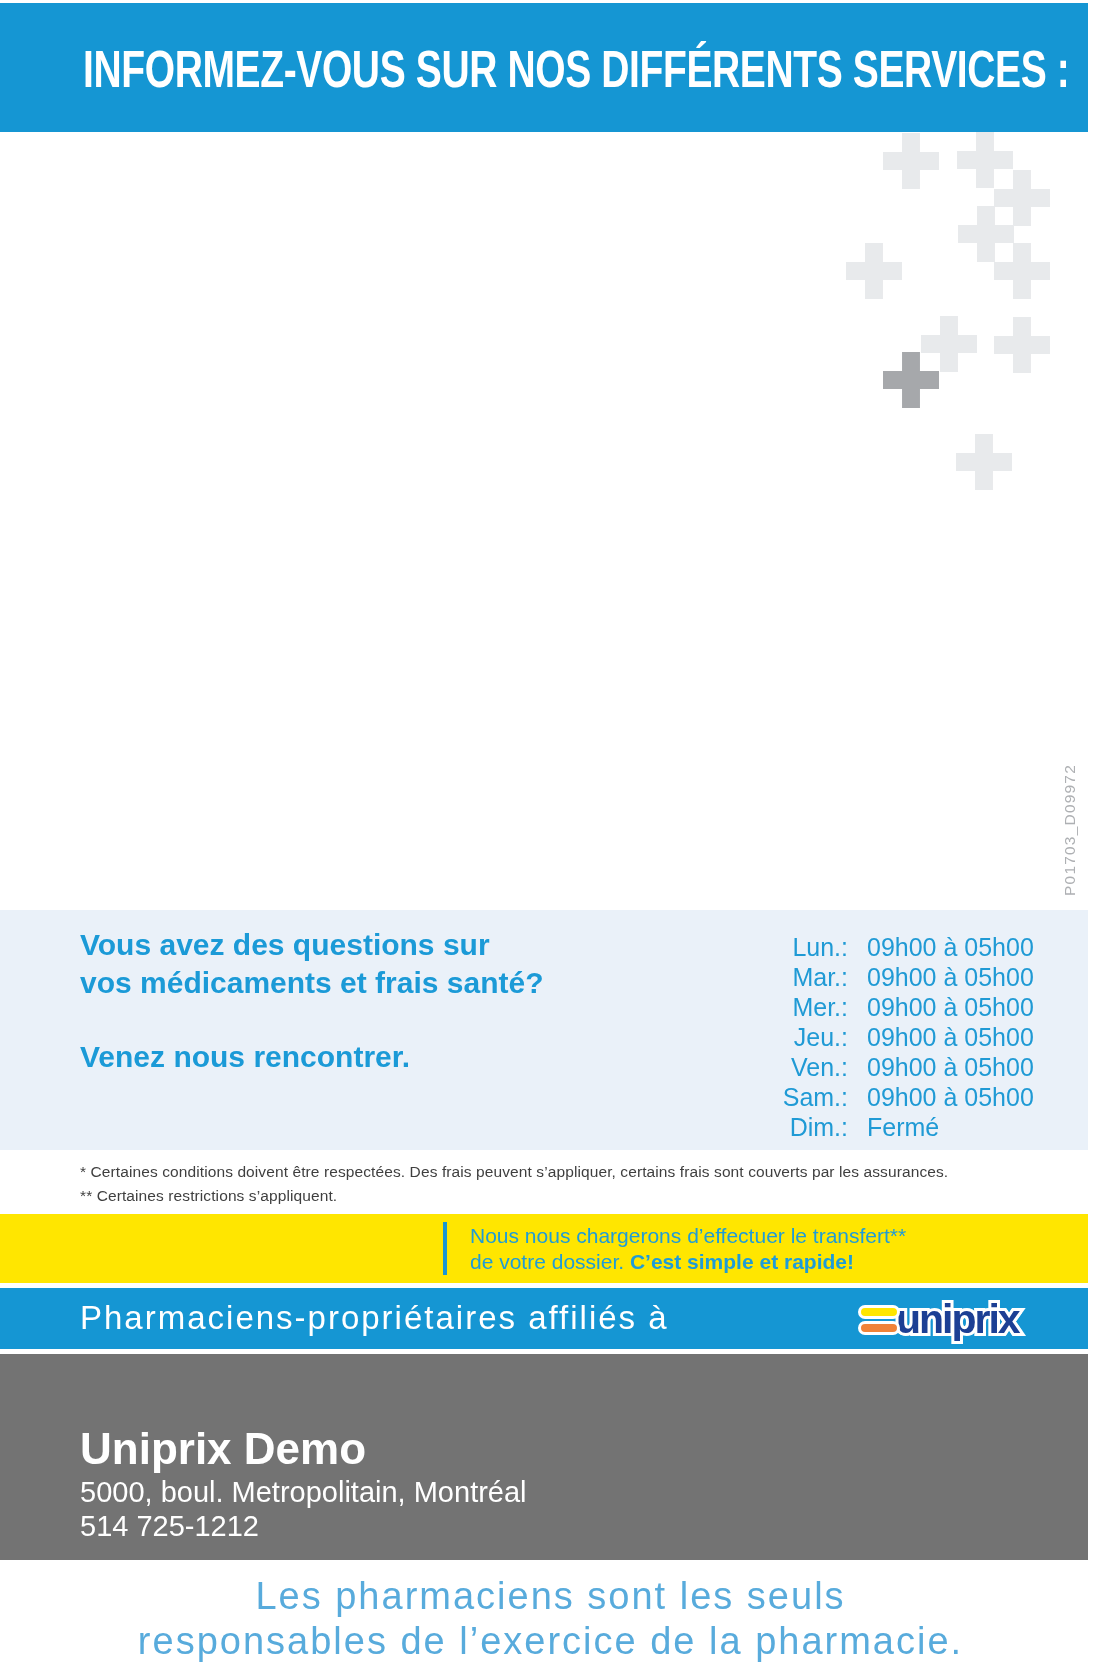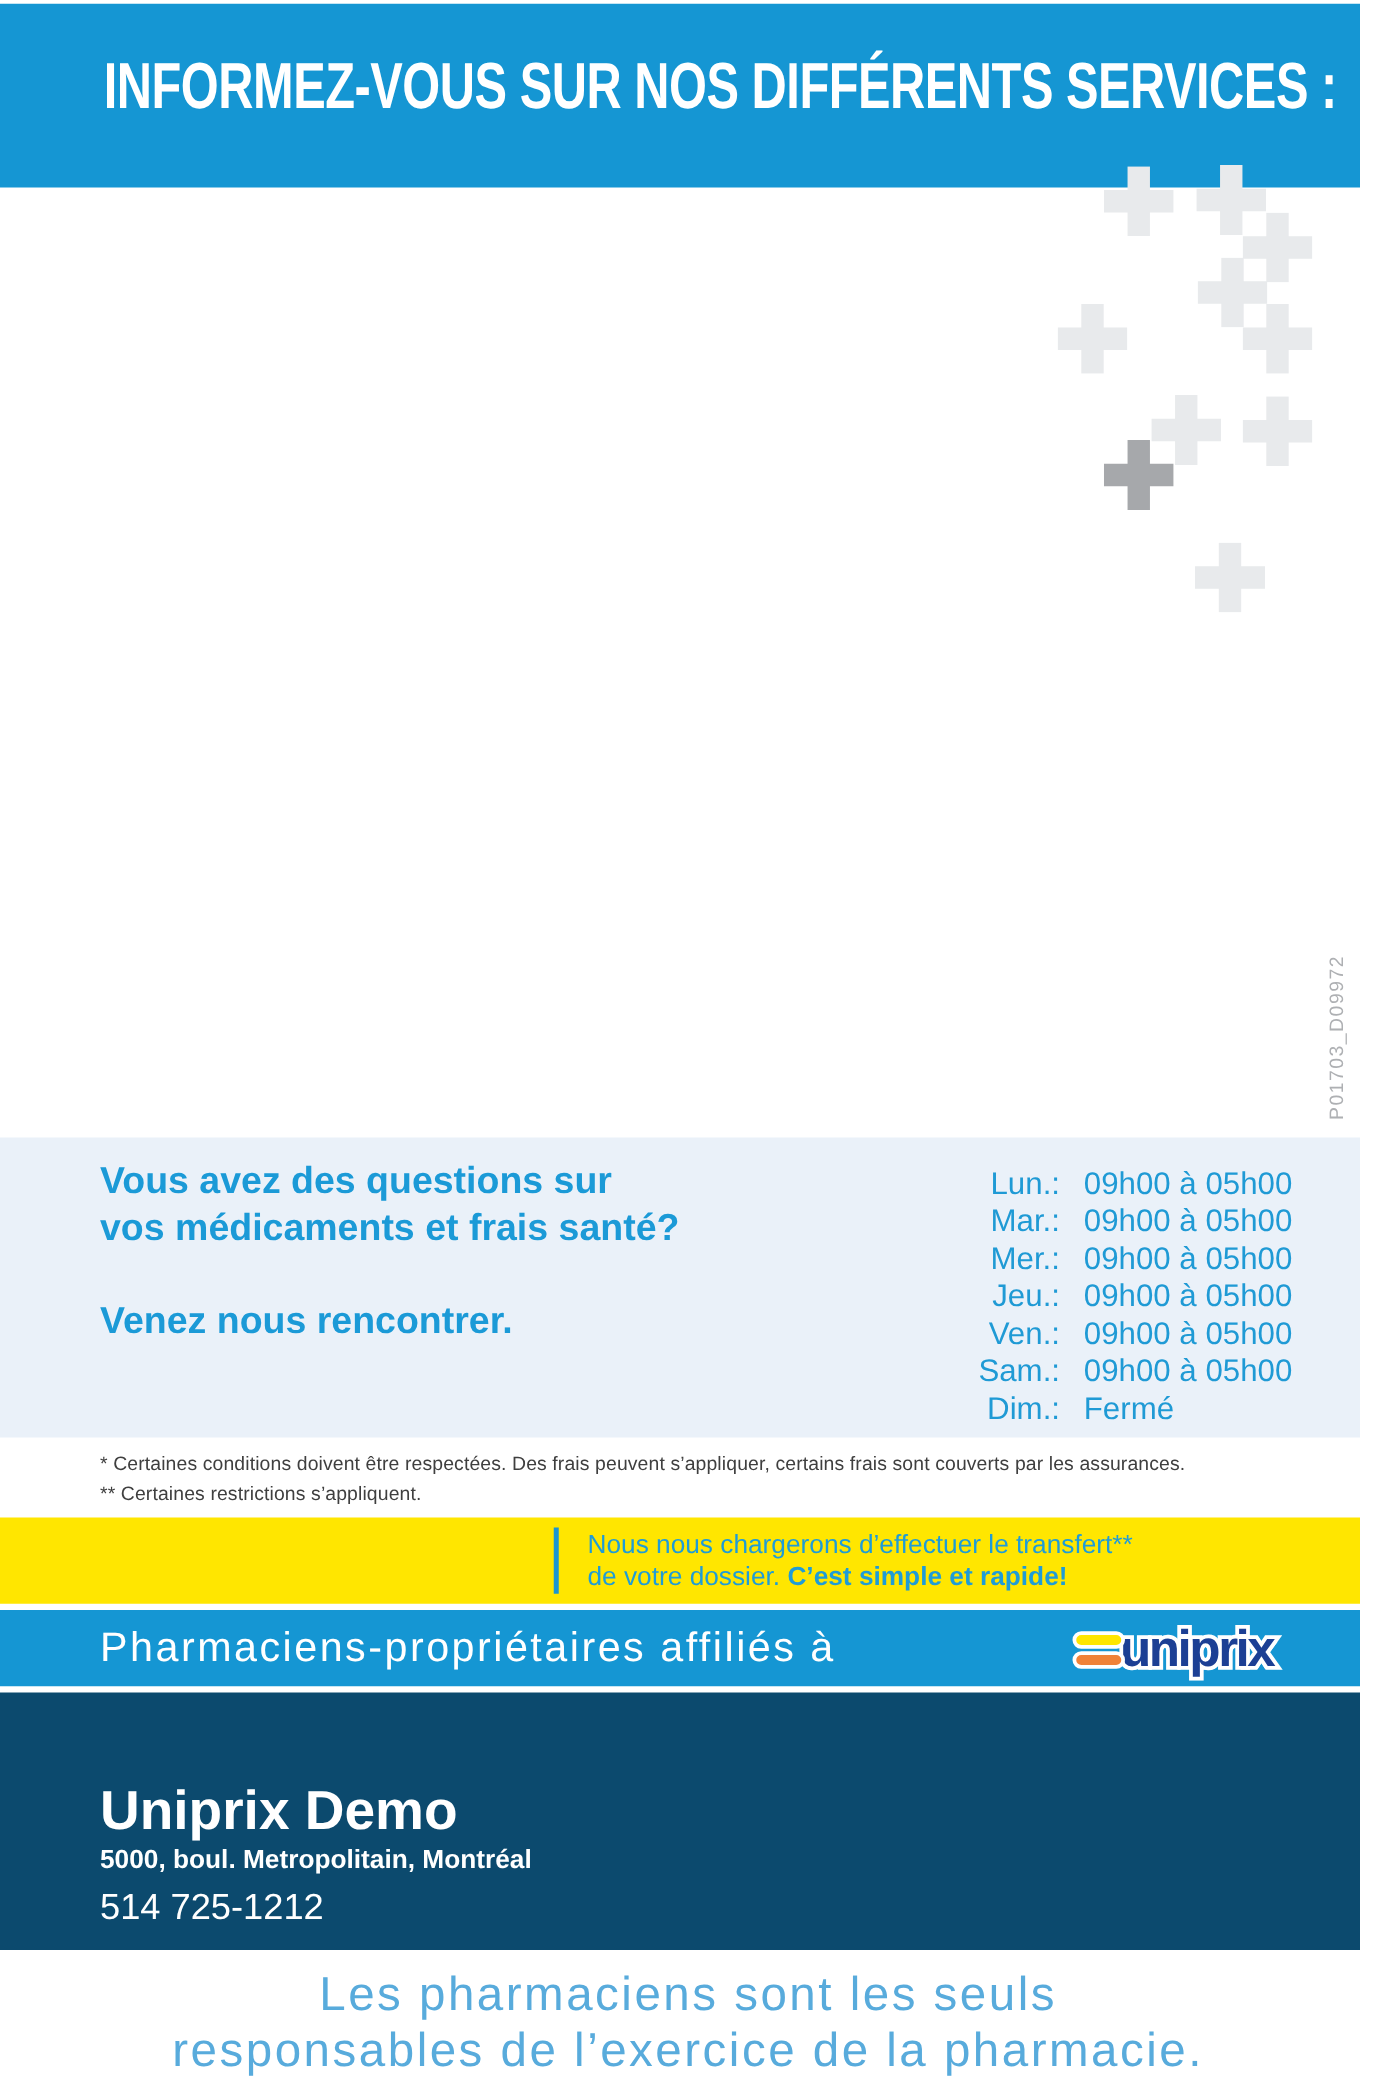--- a/index.html
+++ b/index.html
@@ -1,21 +1,21 @@
 <!DOCTYPE html>
 <html><head>
 <meta charset="utf-8">
 <style>
   * { margin:0; padding:0; box-sizing:border-box; }
   html,body { background:#ffffff; }
   body { font-family:"Liberation Sans", sans-serif; }
   .page { position:relative; width:1100px; height:1680px; background:#ffffff; overflow:hidden; }
 
   
-  .band-header { position:absolute; left:0; top:3px; width:1088px; height:147px; background:#1596d3; }
+  .band-header { position:absolute; left:0; top:3px; width:1088px; height:129px; background:#1596d3; }
   .band-header h1 {
     position:absolute; left:83px; top:36px; color:#ffffff;
     font-size:52px; font-weight:700; white-space:nowrap;
     transform:scaleX(0.75); transform-origin:left top; letter-spacing:-0.5px;
   }
 
   
   .plus { position:absolute;
     clip-path:polygon(34% 0%,66% 0%,66% 34%,100% 34%,100% 66%,66% 66%,66% 100%,34% 100%,34% 66%,0% 66%,0% 34%,34% 34%);
   }
@@ -59,23 +59,23 @@
   .logo { position:absolute; left:858px; top:8px; display:flex; align-items:center; }
   .logo-bars { display:flex; flex-direction:column; gap:2px; margin-right:-4px; position:relative; z-index:2; }
   .logo-bar { width:42px; height:14px; border:3px solid #ffffff; border-radius:8px; }
   .bar-yellow { background:#ffe600; }
   .bar-orange { background:#f08238; }
   .logo-text { font-size:41px; font-weight:700; letter-spacing:-2px; color:#1c3f94;
     -webkit-text-stroke:6px #ffffff; paint-order:stroke fill;
     text-shadow:-2px -2px 0 #fff, 2px -2px 0 #fff, -2px 2px 0 #fff, 2px 2px 0 #fff; }
 
   
-  .band-store { position:absolute; left:0; top:1354px; width:1088px; height:206px; background:#0c4a6e; color:#ffffff; }
+  .band-store { position:absolute; left:0; top:1354px; width:1088px; height:206px; background:#737373; color:#ffffff; }
   .store-name    { position:absolute; left:80px; top:70px;  font-size:44px; font-weight:700; }
-  .store-address { position:absolute; left:80px; top:122px; font-size:21px; font-weight:700; }
+  .store-address { position:absolute; left:80px; top:122px; font-size:29px; font-weight:400; }
   .store-phone   { position:absolute; left:80px; top:156px; font-size:29px; font-weight:400; }
 
   
   .footer { position:absolute; left:0; top:1574px; width:1088px; text-align:center;
     color:#58abdc; font-size:38px; font-weight:400; letter-spacing:2px; line-height:45px;padding-left:13px; }
 </style>
 </head>
 <body>
 
 <div class="page">

